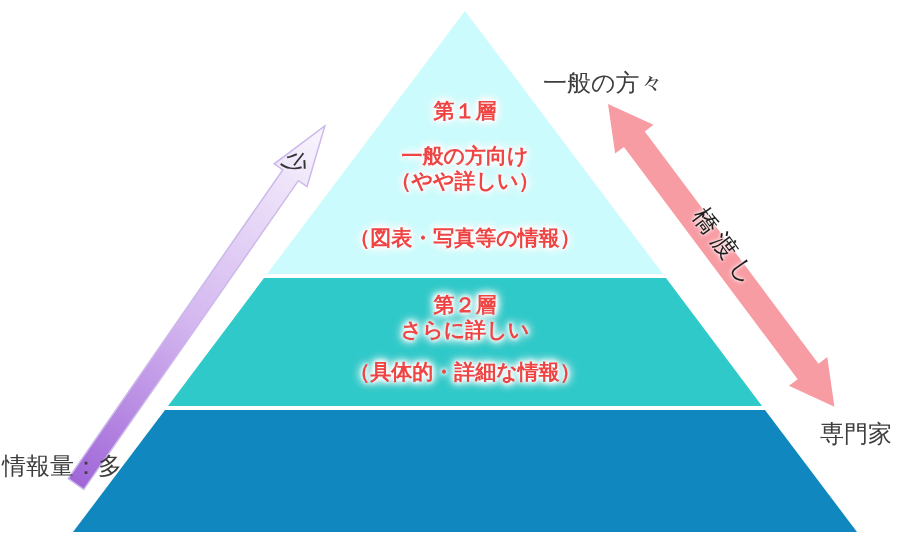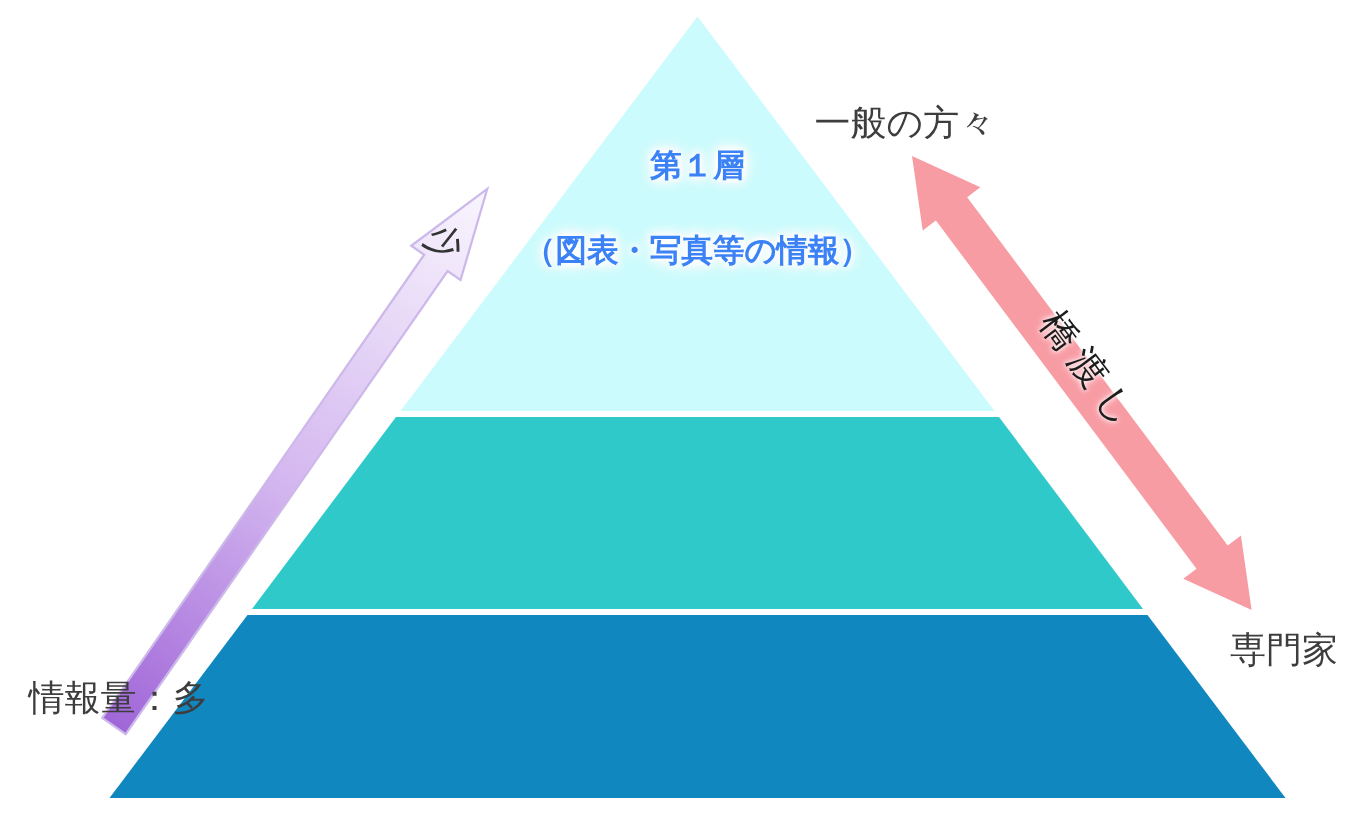--- a/index.html
+++ b/index.html
@@ -5,41 +5,41 @@
   html,body { margin:0; padding:0; background:#ffffff; }
   .stage {
     position:relative; width:906px; height:551px; background:#ffffff;
     overflow:hidden; font-family:"Liberation Sans", sans-serif;
   }
   .shapes { position:absolute; left:0; top:0; width:906px; height:551px; }
 
   
   .layer-block { position:absolute; text-align:center; pointer-events:none; }
   .lt {
-    font-weight:bold; color:#3b82f6; font-size:21px; line-height:25px;
+    font-weight:bold; color:#ef4444; font-size:21px; line-height:25px;
     text-shadow: 0 0 4px #ffffff, 0 0 4px #ffffff, 0 0 8px #ffffff,
                  0 0 8px #ffffff, 0 0 12px #ffffff, 0 0 12px #ffffff;
     white-space: pre-line;
   }
   .block-l1 { left:215px; top:98px;  width:500px; }
   .block-l2 { left:215px; top:292px; width:500px; }
   .block-l3 { left:165px; top:420px; width:600px; }
   .block-l1 .sub { margin-top:20px; }
   .block-l1 .detail { margin-top:32px; }
   .block-l2 .detail { margin-top:17px; }
   .block-l3 .detail { margin-top:14px; }
 
   
   .side-label {
     position:absolute; color:#3d3d3d; font-size:24px; line-height:28px;
     white-space:nowrap;
   }
   .lbl-general  { left:543px; top:69px; }
   .lbl-expert   { left:820px; top:420px; }
-  .lbl-info-amt { left:19px;   top:452px; }
+  .lbl-info-amt { left:2px;   top:452px; }
   .lbl-few {
     left:296px; top:162px; transform:translate(-50%,-50%) rotate(38deg);
     color:#333333;
   }
   .lbl-bridge {
     left:727px; top:248px;
     transform:translate(-50%,-50%) rotate(53deg);
     color:#1c1c1c; font-size:25px; letter-spacing:6px; white-space:nowrap;
     text-shadow: 0 0 3px #ffffff, 0 0 5px #ffffff;
   }
@@ -66,23 +66,30 @@
     <polygon points="264,278 666,278 762,406 168,406" fill="#2fc9c9"></polygon>
     <polygon points="165,410 765,410 857,532 73,532" fill="#1187c0"></polygon>
 
     <g transform="translate(608,104) rotate(53.2)">
       <polygon points="0,0 44,-24 44,-13 334,-13 334,-24 378,0 334,24 334,13 44,13 44,24" fill="#f89ca4"></polygon>
     </g>
   </svg>
 
   <div class="layer-block block-l1">
     <div class="lt title">第１層</div>
+    <div class="lt sub">一般の方向け
+（やや詳しい）</div>
     <div class="lt detail">（図表・写真等の情報）</div>
   </div>
 
+  <div class="layer-block block-l2">
+    <div class="lt title">第２層</div>
+    <div class="lt sub">さらに詳しい</div>
+    <div class="lt detail">（具体的・詳細な情報）</div>
+  </div>
 
 
   <div class="side-label lbl-expert">専門家</div>
   <div class="side-label lbl-general">一般の方々</div>
   <div class="side-label lbl-bridge">橋渡し</div>
   <div class="side-label lbl-few">少</div>
   <div class="side-label lbl-info-amt">情報量：多</div>
 
 </div>
 

